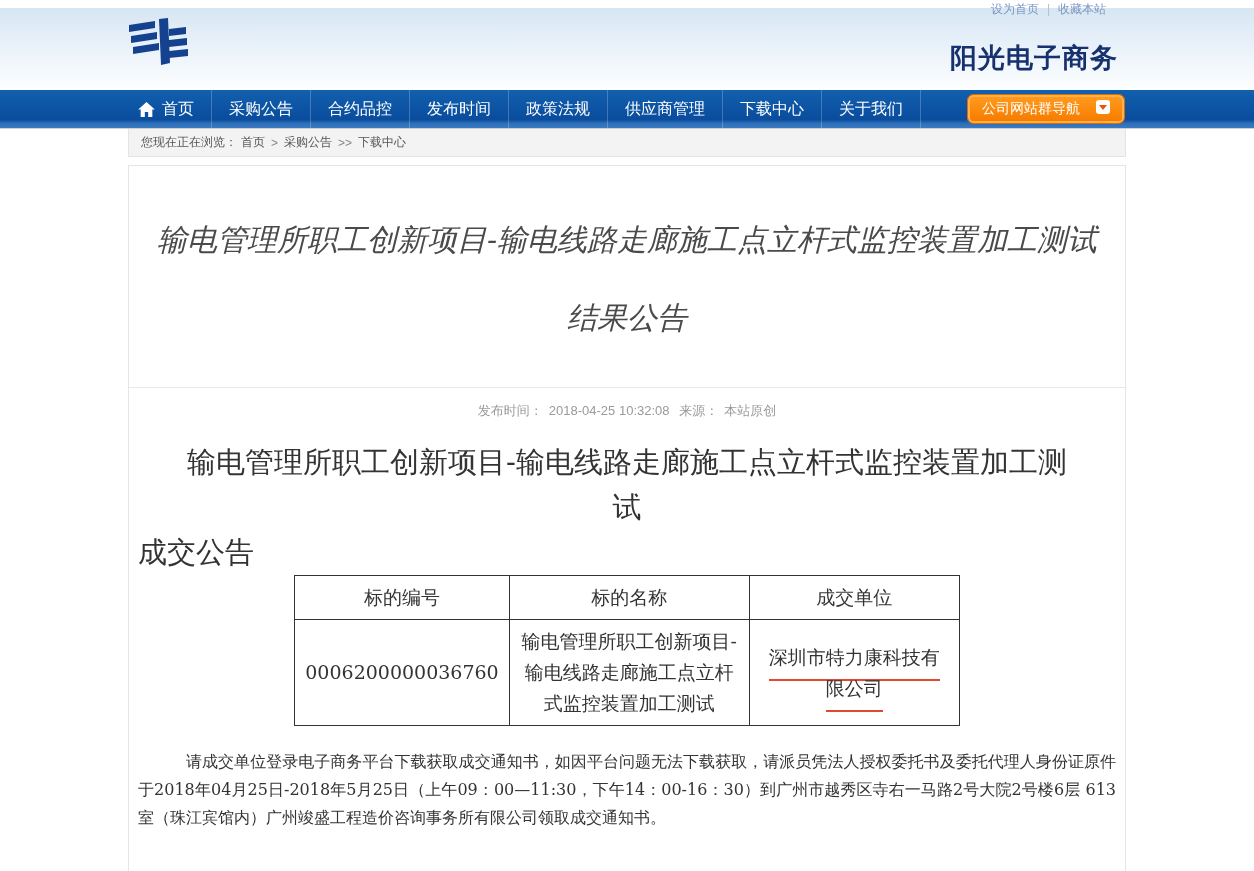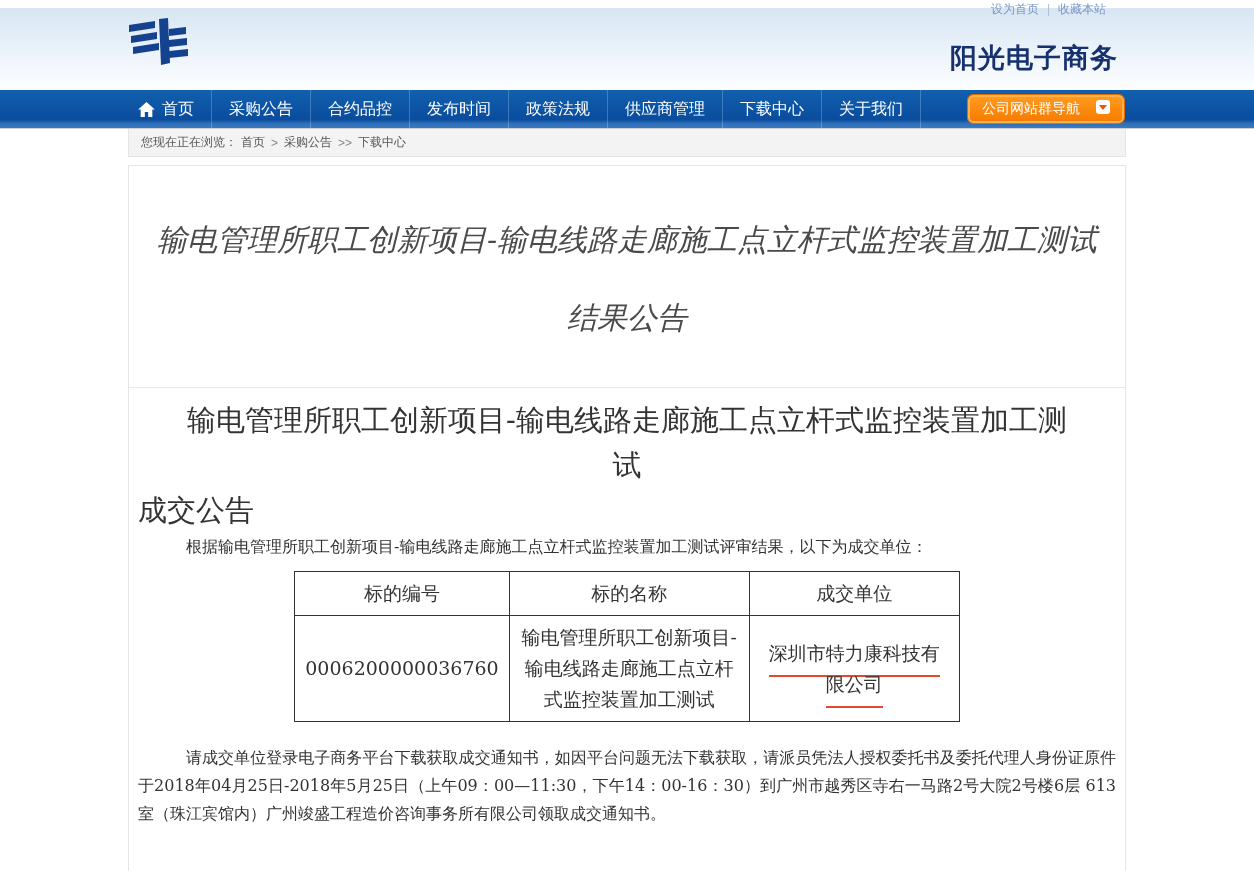--- a/index.html
+++ b/index.html
@@ -283,26 +283,29 @@
     <a>下载中心</a>
   </div>
 </div>
 
 <div class="content">
 
   <div class="article-title-block">
     <h1 class="article-title">输电管理所职工创新项目-输电线路走廊施工点立杆式监控装置加工测试结果公告</h1>
   </div>
 
+  <div class="publish-row">
+    <span>发布时间：</span><span>2018-04-25 10:32:08</span>
+    <span>来源：</span><span>本站原创</span>
+  </div>
 
   <div class="article-body">
     <div class="sub-title">输电管理所职工创新项目-输电线路走廊施工点立杆式监控装置加工测试</div>
     <div class="sub-title-2">成交公告</div>
 
-    <p class="intro-para">根据输电管理所职工创新项目-输电线路走廊施工点立杆式监控装置加工测试评审结果，以下为成交单位：</p>
 
     <table class="award-table">
       <thead>
         <tr>
           <th class="col-id">标的编号</th>
           <th class="col-name">标的名称</th>
           <th class="col-winner">成交单位</th>
         </tr>
       </thead>
       <tbody>

